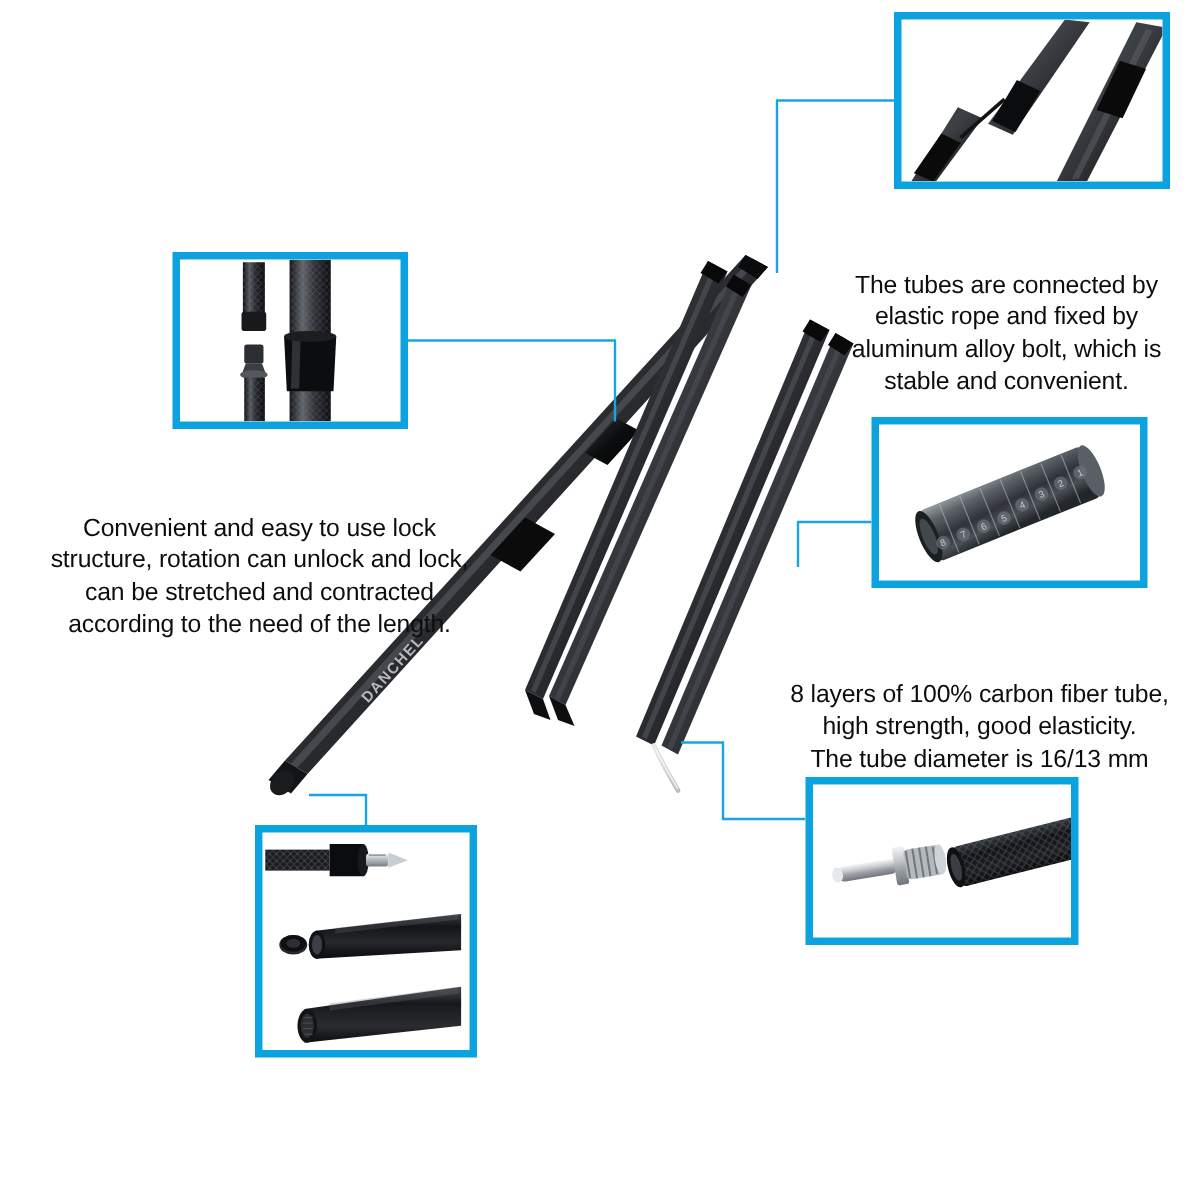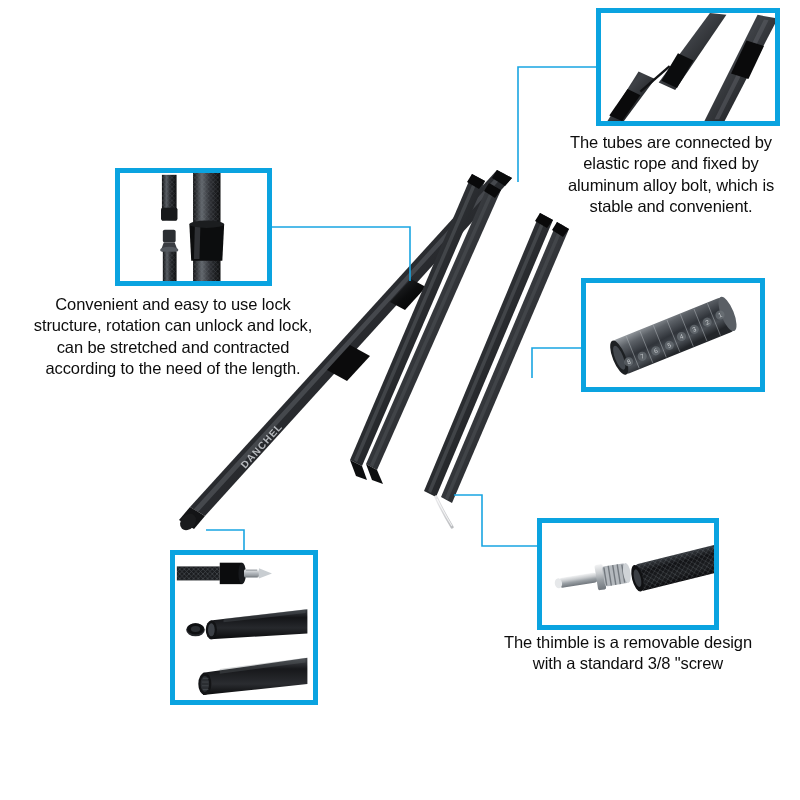--- a/index.html
+++ b/index.html
@@ -44,20 +44,21 @@
   .caption {
     position: absolute;
     z-index: 4;
     color: #0d0d0d;
     font-size: 16.5px;
     line-height: 1.30;
     text-align: center;
     font-family: "Liberation Sans", sans-serif;
     white-space: pre-line;
     letter-spacing: -0.1px;
+    margin-top: 48px;
   }
 
   #cap-lock      { left: 8px;   top: 294px; width: 330px; text-align: center; }
   #cap-elastic   { left: 545px; top: 132px; width: 252px; }
   #cap-carbon    { left: 508px; top: 405px; width: 290px; }
   #cap-thimble   { left: 458px; top: 632px; width: 340px; }
   #cap-backcover { left: 18px;  top: 713px; width: 460px; }
 </style>
 </head>
 <body>
@@ -384,18 +385,19 @@
   <div class="caption" id="cap-lock">Convenient and easy to use lock
 structure, rotation can unlock and lock,
 can be stretched and contracted
 according to the need of the length.</div>
 
   <div class="caption" id="cap-elastic">The tubes are connected by
 elastic rope and fixed by
 aluminum alloy bolt, which is
 stable and convenient.</div>
 
-
-  <div class="caption" id="cap-thimble">The thimble is a removable design
-with a standard 3/8 "screw</div>
+  <div class="caption" id="cap-carbon">8 layers of 100% carbon fiber tube,
+high strength, good elasticity.
+The tube diameter is 16/13 mm</div>
+
 
 
 </div>
 
 </body></html>

